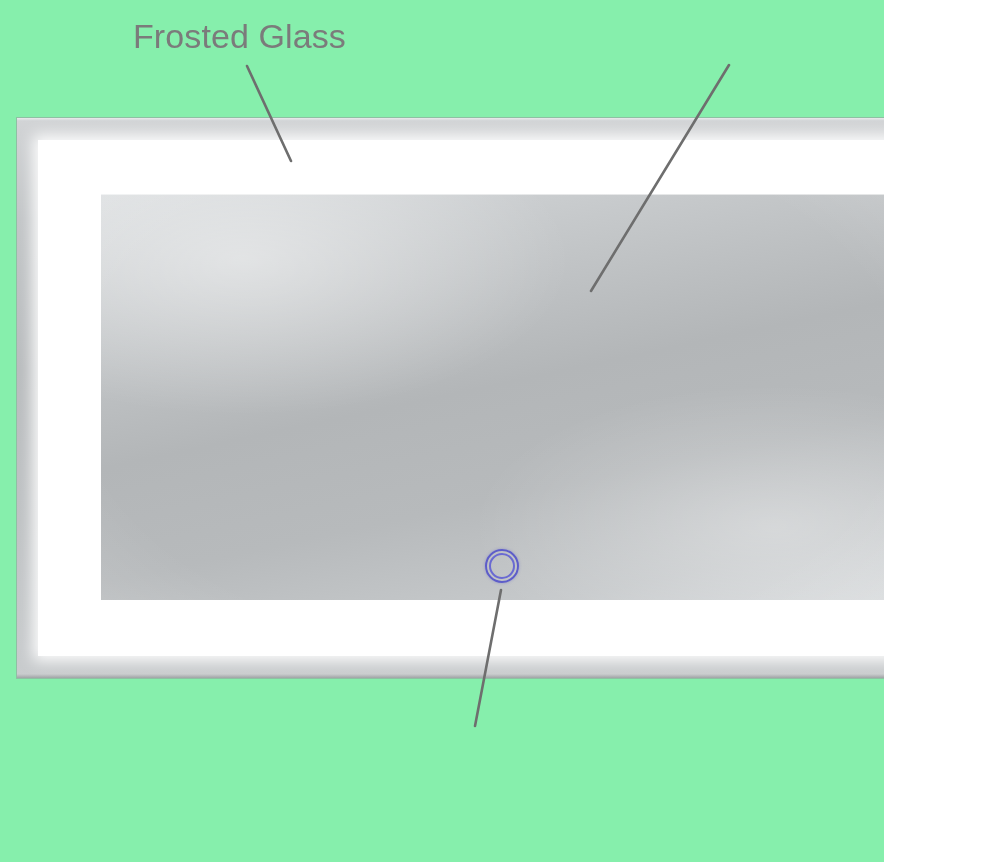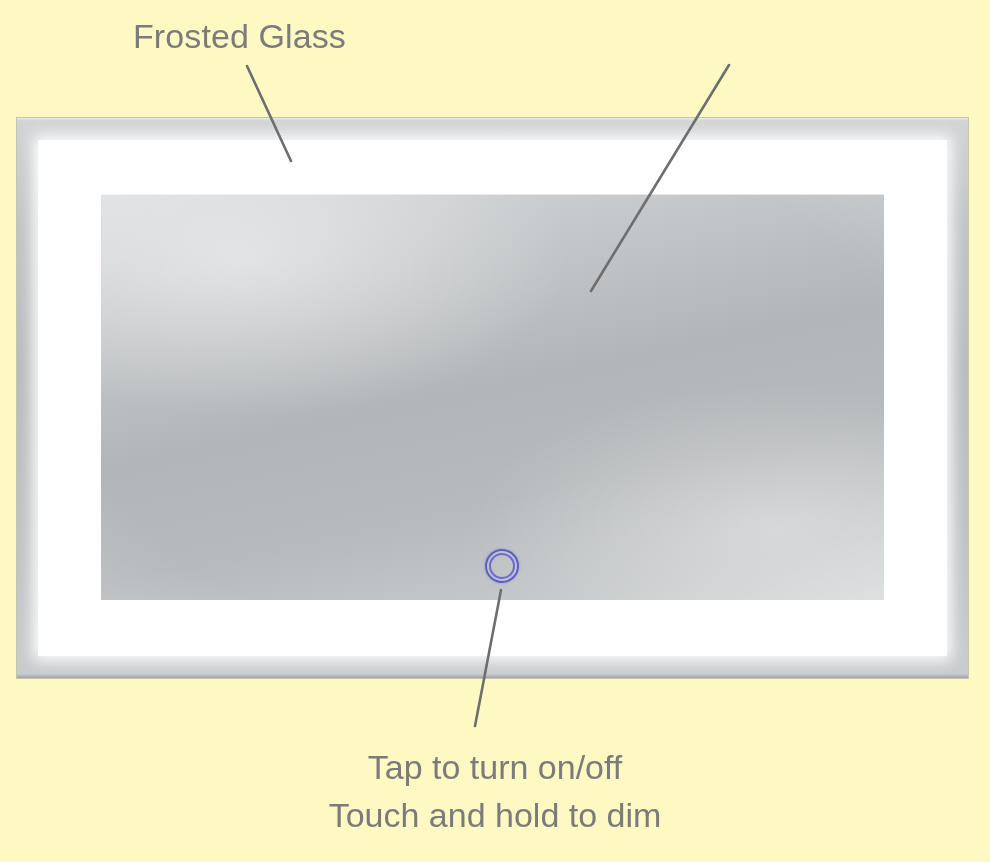--- a/index.html
+++ b/index.html
@@ -6,23 +6,23 @@
   html, body {
     margin: 0;
     padding: 0;
     background: #ffffff;
   }
   body {
     font-family: "Liberation Sans", sans-serif;
   }
   #stage {
     position: relative;
-    width: 990px;
+    width: 884px;
     height: 862px;
-    background: #fef9c3;
+    background: #86efac;
     overflow: hidden;
   }
 
   
   .mirror-assembly {
     position: absolute;
     left: 17px;
     top: 118px;
     width: 951px;
     height: 560px;
@@ -191,18 +191,14 @@
 
   <svg id="leaders" viewBox="0 0 990 862">
     <line id="leader-frosted-glass" x1="247" y1="66" x2="291" y2="161" stroke="#6e6e6e" stroke-width="2.6" stroke-linecap="round"></line>
     <line id="leader-anti-fog" x1="729" y1="65" x2="591" y2="291" stroke="#6e6e6e" stroke-width="2.6" stroke-linecap="round"></line>
     <line id="leader-touch" x1="501" y1="590" x2="475" y2="726" stroke="#6e6e6e" stroke-width="2.6" stroke-linecap="round"></line>
   </svg>
 
   <div class="callout" id="label-frosted-glass">Frosted Glass</div>
 
 
-  <div class="caption-block">
-    <div class="caption-line">Tap to turn on/off</div>
-    <div class="caption-line">Touch and hold to dim</div>
-  </div>
 
 </div>
 
 </body></html>

